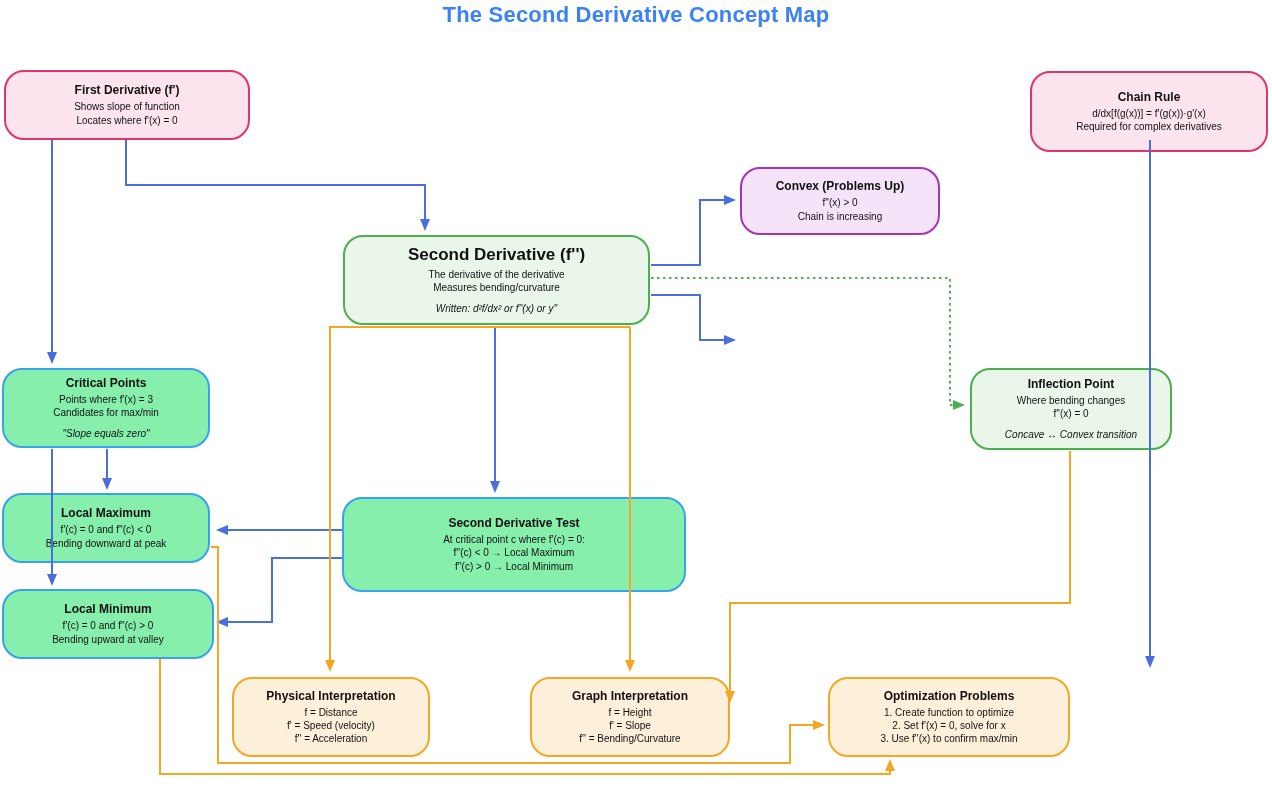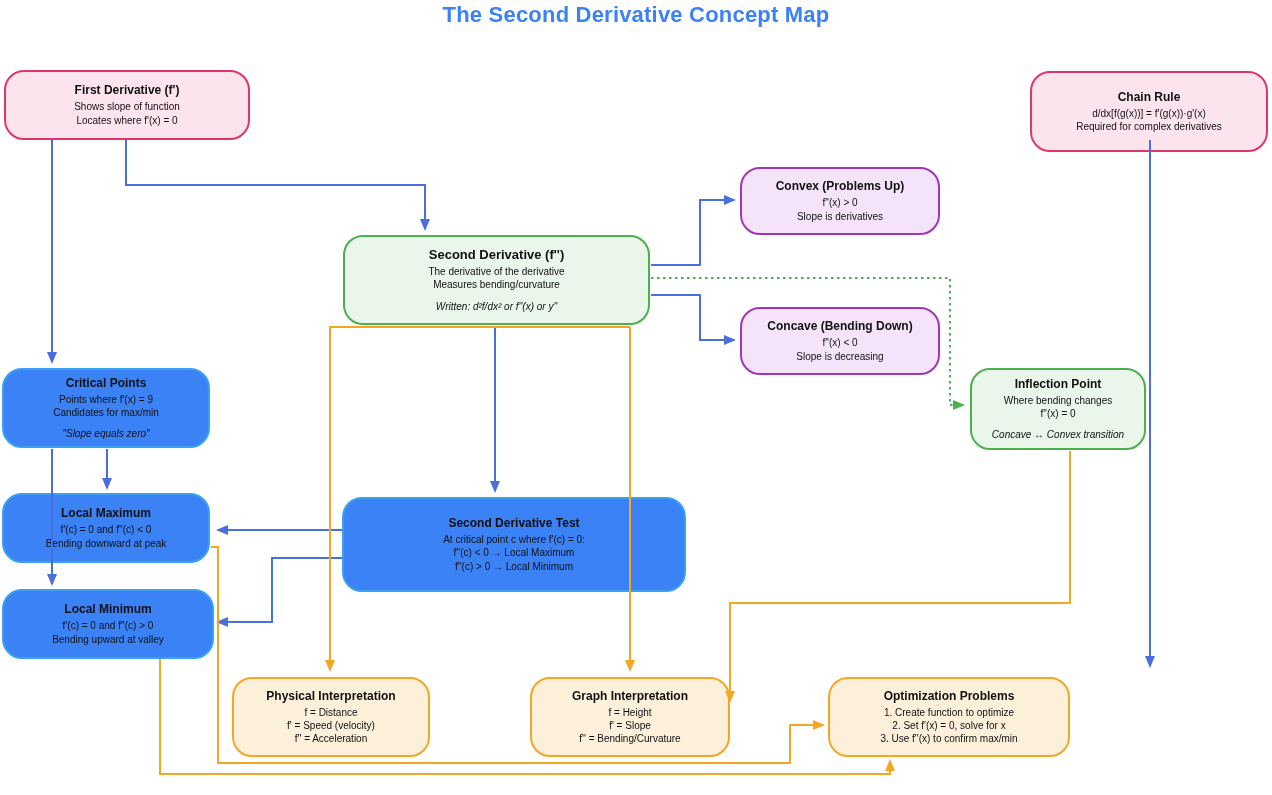--- a/index.html
+++ b/index.html
@@ -11,27 +11,27 @@
     position:absolute;left:0;top:2px;width:100%;text-align:center;
     font-size:22px;font-weight:bold;color:#3b82f6;letter-spacing:0.2px;
   }
   .edges{position:absolute;left:0;top:0;z-index:5;pointer-events:none;}
   .node{
     position:absolute;z-index:2;border-radius:20px;box-sizing:border-box;
     display:flex;flex-direction:column;justify-content:center;align-items:center;
     text-align:center;padding:12px 8px;color:#111;
   }
   .node .nt{font-weight:bold;font-size:12px;margin-bottom:3px;}
-  .node .nt.big{font-size:13px;}
+  .node .nt.big{font-size:17px;}
   .node .nl{font-size:10px;line-height:1.32;}
   .node .nl.it{font-style:italic;margin-top:8px;}
   .pink  {background:#fce4ee;border:2px solid #e0356b;}
   .purple{background:#f5e3f9;border:2px solid #a235b8;}
   .green {background:#eaf6ea;border:2px solid #4caf50;}
-  .blue  {background:#3b82f6;border:2px solid #38a1f0;}
+  .blue  {background:#86efac;border:2px solid #38a1f0;}
   .orange{background:#fdf0da;border:2px solid #f5a623;}
 </style>
 </head>
 <body>
 
 <div class="canvas">
 
   <div class="map-title">The Second Derivative Concept Map</div>
 
   <svg class="edges" width="1272" height="795" viewBox="0 0 1272 795">
@@ -82,39 +82,34 @@
   <div class="node green" style="left:343px;top:235px;width:307px;height:90px">
     <div class="nt big">Second Derivative (f'')</div>
     <div class="nl">The derivative of the derivative</div>
     <div class="nl">Measures bending/curvature</div>
     <div class="nl it">Written: d²f/dx² or f''(x) or y''</div>
   </div>
 
   <div class="node purple" style="left:740px;top:167px;width:200px;height:68px">
     <div class="nt">Convex (Problems Up)</div>
     <div class="nl">f''(x) &gt; 0</div>
-    <div class="nl">Slope is derivatives</div>
+    <div class="nl">Chain is increasing</div>
   </div>
 
-  <div class="node purple" style="left:740px;top:307px;width:200px;height:68px">
-    <div class="nt">Concave (Bending Down)</div>
-    <div class="nl">f''(x) &lt; 0</div>
-    <div class="nl">Slope is decreasing</div>
-  </div>
 
-  <div class="node green" style="left:970px;top:368px;width:176px;height:82px">
+  <div class="node green" style="left:970px;top:368px;width:202px;height:82px">
     <div class="nt">Inflection Point</div>
     <div class="nl">Where bending changes</div>
     <div class="nl">f''(x) = 0</div>
     <div class="nl it">Concave ↔ Convex transition</div>
   </div>
 
   <div class="node blue" style="left:2px;top:368px;width:208px;height:80px">
     <div class="nt">Critical Points</div>
-    <div class="nl">Points where f'(x) = 9</div>
+    <div class="nl">Points where f'(x) = 3</div>
     <div class="nl">Candidates for max/min</div>
     <div class="nl it">"Slope equals zero"</div>
   </div>
 
   <div class="node blue" style="left:2px;top:493px;width:208px;height:70px">
     <div class="nt">Local Maximum</div>
     <div class="nl">f'(c) = 0 and f''(c) &lt; 0</div>
     <div class="nl">Bending downward at peak</div>
   </div>
 

